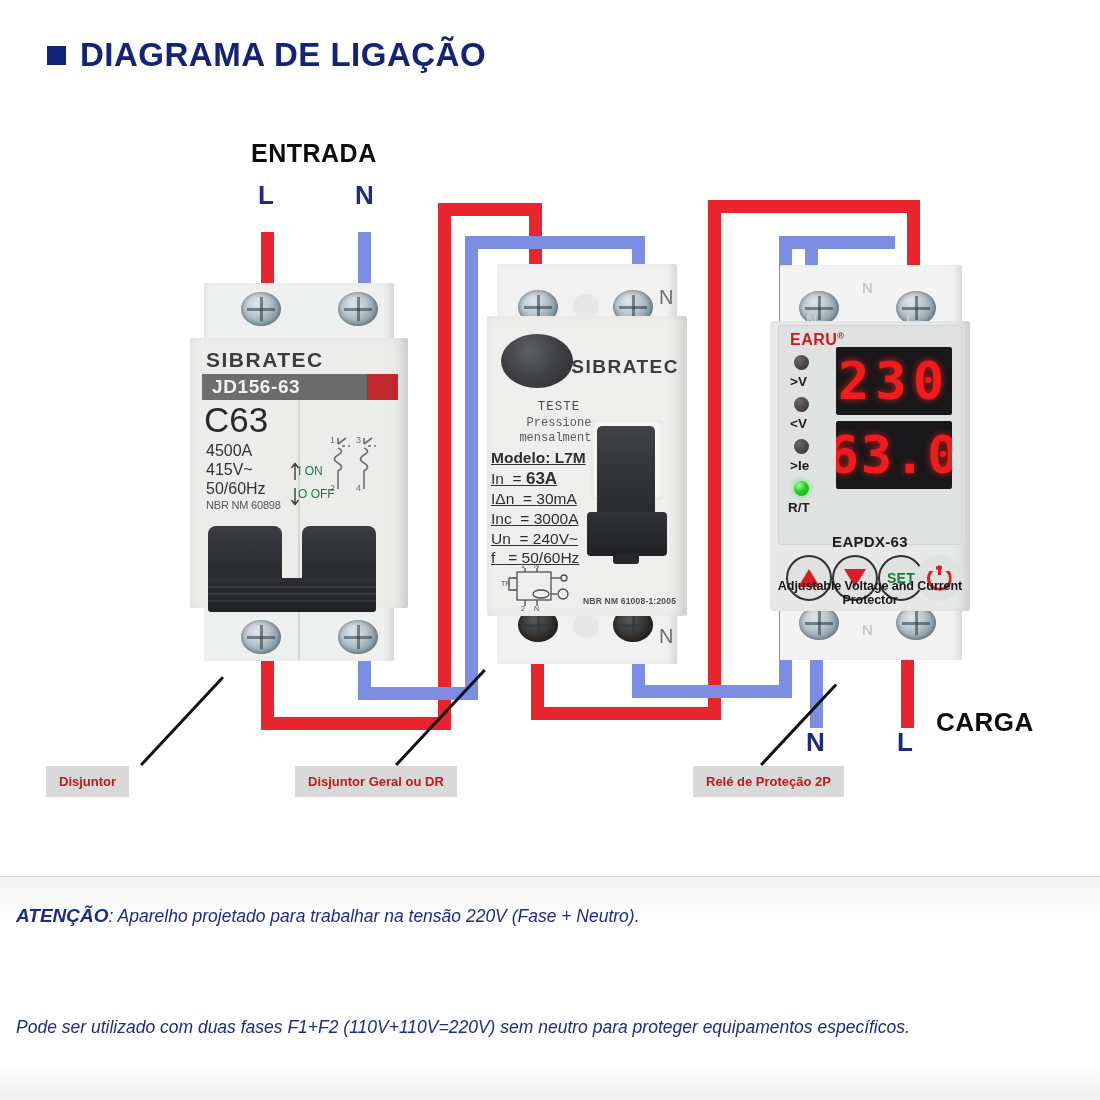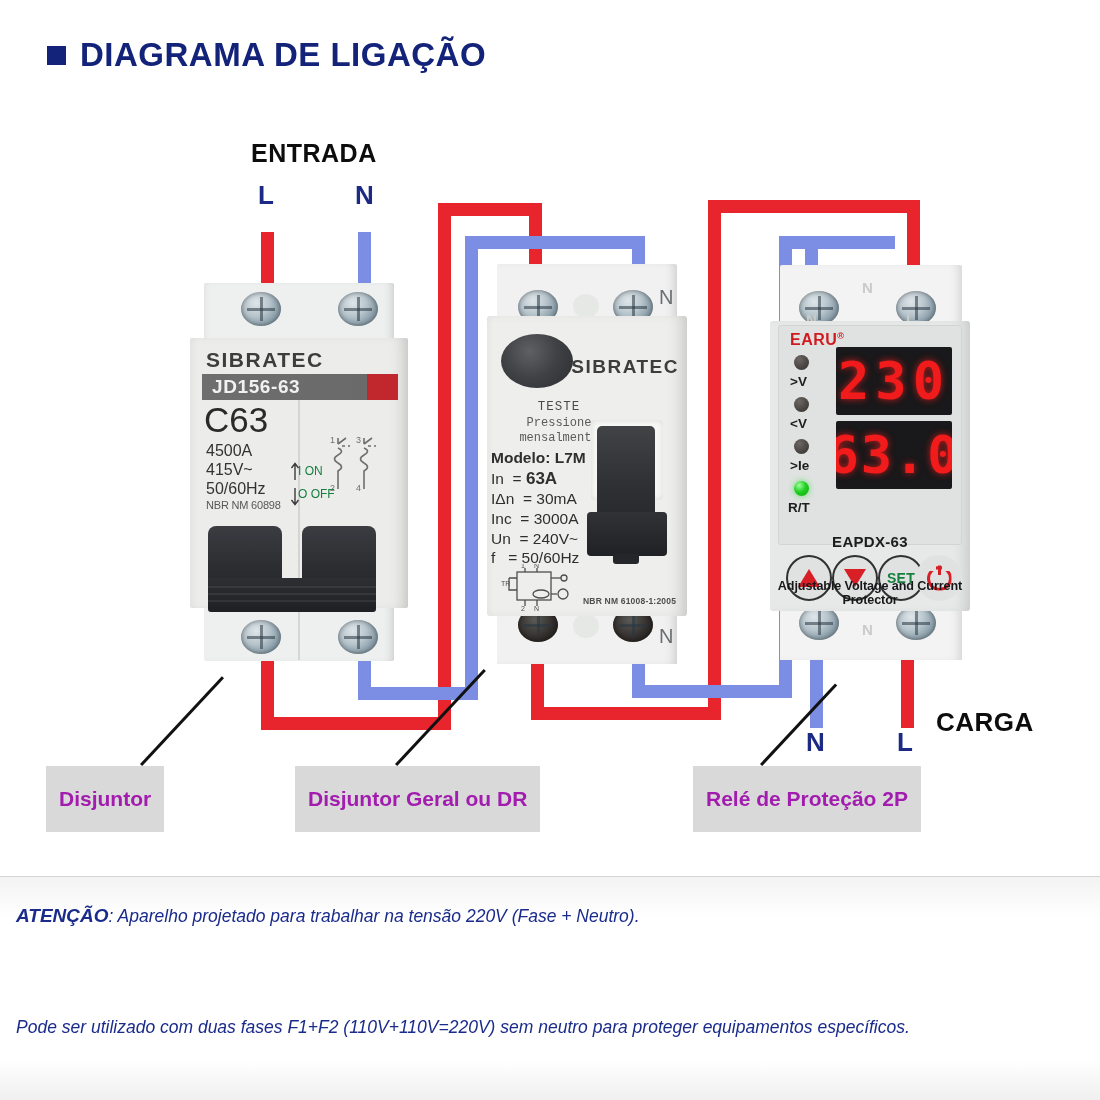--- a/index.html
+++ b/index.html
@@ -70,21 +70,21 @@
       box-shadow:inset -8px 0 11px -6px rgba(0,0,0,.17);}
   #rcd .shoulder-bot{position:absolute;left:10px;bottom:0;width:180px;height:52px;background:#f0f1f0;
       box-shadow:inset -8px 0 11px -6px rgba(0,0,0,.17);}
   #rcd .body{position:absolute;left:0;top:52px;width:200px;height:300px;background:#eeeeec;border-radius:3px;
       box-shadow:inset -13px 0 17px -10px rgba(0,0,0,.2), inset 7px 0 9px -7px rgba(0,0,0,.06);}
   #rcd .testbtn{position:absolute;left:14px;top:18px;width:72px;height:54px;border-radius:50%;
       background:radial-gradient(circle at 40% 32%,#5e6064 0%,#3f4145 48%,#2c2d30 100%);}
   #rcd .brand{position:absolute;right:8px;top:40px;font-size:19px;}
   #rcd .teste{position:absolute;left:24px;top:84px;width:96px;text-align:center;font-size:12px;color:#5b5b5b;line-height:1.25;font-family:Liberation Mono, monospace;}
   #rcd .teste b{font-size:12.5px;letter-spacing:1px;color:#4a4a4a;font-weight:normal;}
-  #rcd .spec{position:absolute;left:4px;top:132px;font-size:15.5px;color:#2f2f2f;line-height:1.27;white-space:nowrap;}
+  #rcd .spec{position:absolute;left:4px;top:132px;font-size:15.5px;color:#2f2f2f;line-height:1.27;white-space:nowrap;text-decoration:underline;}
   #rcd .spec b{font-size:17px;}
   #rcd .sym{position:absolute;left:14px;top:248px;}
   #rcd .norm{position:absolute;left:96px;bottom:10px;font-size:8.5px;color:#4e4e4e;letter-spacing:.2px;font-weight:bold;}
   #rcd .leverwell{position:absolute;left:104px;top:104px;width:72px;height:80px;background:#f7f7f6;border-radius:4px;
       box-shadow:inset 0 0 6px rgba(0,0,0,.12);}
   #rcd .lever{position:absolute;left:110px;top:110px;width:58px;height:100px;background:linear-gradient(180deg,#414347 0%,#2e3034 60%,#26282b 100%);border-radius:5px;}
   #rcd .leverbot{position:absolute;left:100px;top:196px;width:80px;height:44px;background:linear-gradient(180deg,#303236,#202124);border-radius:4px;}
   #rcd .levertab{position:absolute;left:126px;top:238px;width:26px;height:10px;background:#25262a;border-radius:0 0 3px 3px;}
 
   
@@ -117,22 +117,22 @@
   .setlbl{font-size:14px;font-weight:bold;color:#15803d;letter-spacing:.3px;}
   .pwr{position:relative;width:19px;height:19px;border:3px solid #d81f26;border-radius:50%;clip-path:polygon(0 22%,38% 22%,38% 0,62% 0,62% 22%,100% 22%,100% 100%,0 100%);}
   .pwr:after{content:"";position:absolute;left:50%;top:-7px;margin-left:-1.5px;width:3px;height:13px;background:#d81f26;}
   #prt .caption{position:absolute;left:0;width:100%;text-align:center;bottom:4px;font-size:12.6px;font-weight:bold;color:#17171a;letter-spacing:-.1px;}
 
   
   .term-letter{position:absolute;font-size:20px;color:#6a6e70;font-weight:normal;}
 
   
   .leader{position:absolute;background:#111;transform-origin:0 0;height:3px;}
-  .tag{position:absolute;background:#d9d9d9;color:#a21caf;font-size:21px;font-weight:bold;
-      padding:21px 13px;white-space:nowrap;}
+  .tag{position:absolute;background:#d9d9d9;color:#b91c1c;font-size:13px;font-weight:bold;
+      padding:8px 13px;white-space:nowrap;}
 
   
   #warn{position:absolute;left:0;top:876px;width:1100px;height:224px;
       background:linear-gradient(180deg,#f3f3f3 0%,#ffffff 18%,#ffffff 82%,#efefef 100%);
       border-top:1px solid #d6d6d6;}
   #warn .line{position:absolute;left:16px;font-style:italic;color:#1a2b8c;font-size:17.5px;white-space:nowrap;}
   #warn .line b{font-weight:bold;font-size:19px;}
   #w1{top:28px;} #w2{top:84px;} #w3{top:140px;}
 </style>
 </head>

